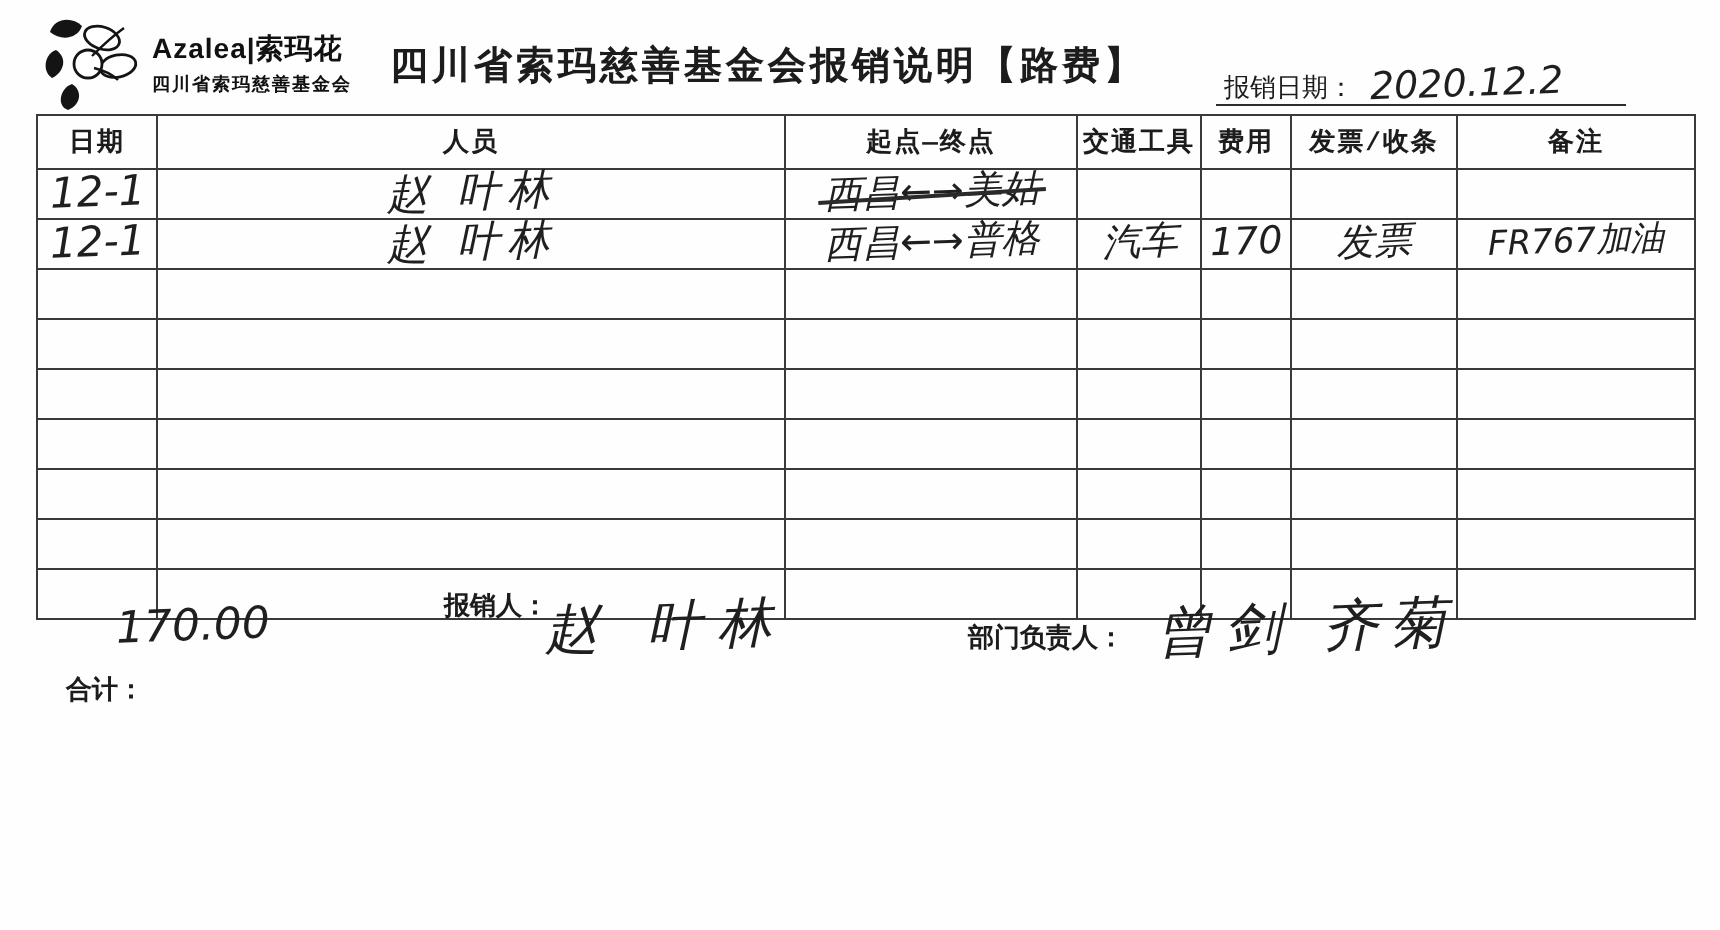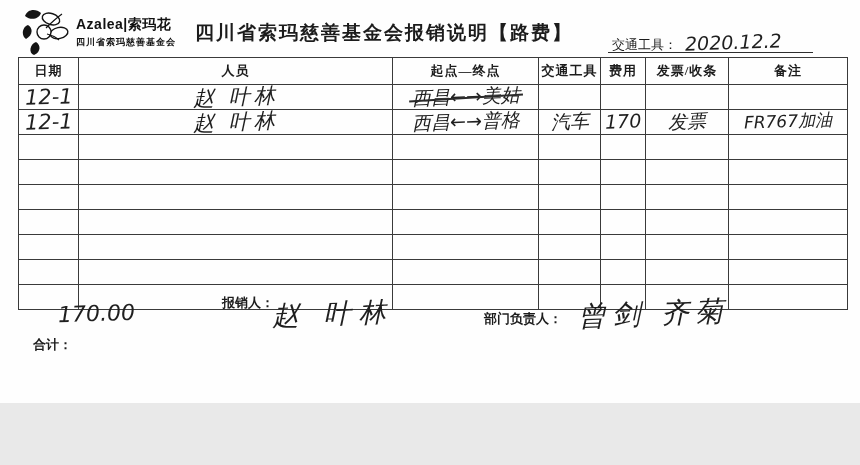--- a/index.html
+++ b/index.html
@@ -1,16 +1,16 @@
 <!DOCTYPE html>
 <html><head>
 <meta charset="utf-8">
 <style>
   html,body{margin:0;padding:0;background:#e9e9e9;}
-  #page{position:relative;width:860px;height:403px;background:#fefefe;overflow:hidden;
+  #page{position:relative;width:860px;height:465px;background:#fefefe;overflow:hidden;
         font-family:"Liberation Serif","DejaVu Serif",serif;color:#1c1c1c;}
   
   #logo{position:absolute;left:22px;top:8px;display:flex;align-items:center;gap:4px;}
   #logo svg{display:block;}
   .logo-text{display:flex;flex-direction:column;justify-content:center;}
   .logo-brand{font-family:"Liberation Sans","DejaVu Sans",sans-serif;font-weight:bold;
               font-size:14px;color:#111;letter-spacing:.5px;}
   .logo-org{font-family:"Liberation Sans","DejaVu Sans",sans-serif;font-weight:bold;
             font-size:9px;color:#111;margin-top:2px;letter-spacing:1px;}
   #title{position:absolute;left:195px;top:20px;width:390px;text-align:left;
@@ -24,21 +24,21 @@
         white-space:nowrap;line-height:1;display:inline-block;}
   .r-1{transform:rotate(-2deg);}
   .r-2{transform:rotate(-3deg);}
   .struck{position:relative;}
   .struck::after{content:"";position:absolute;left:-3px;right:-3px;top:55%;
                  border-top:2px solid #2a2a2a;transform:rotate(-1.5deg);}
   
   #table-wrap{position:absolute;left:18px;top:57px;}
   table{border-collapse:collapse;table-layout:fixed;width:829px;}
   th,td{border:1.5px solid #3a3a3a;padding:0;overflow:visible;}
-  th{height:26px;font-size:13px;font-weight:600;letter-spacing:1px;}
+  th{height:26px;font-size:13px;font-weight:600;letter-spacing:1px;font-family:Liberation Mono, monospace;}
   td{height:24px;text-align:center;vertical-align:middle;}
   .hw-date{font-size:21px;}
   .hw-person{font-size:21px;letter-spacing:4px;}
   .hw-route{font-size:19px;}
   .hw-small{font-size:19px;}
   .hw-note{font-size:17px;}
   
   .f-label{position:absolute;font-size:13px;font-weight:600;}
   #total-label{left:33px;top:308px;margin-top:28px;}
   #total-value{position:absolute;left:58px;top:303px;font-size:22px;}
@@ -66,21 +66,21 @@
     </span>
     <span class="logo-text">
       <span class="logo-brand">Azalea|索玛花</span>
       <span class="logo-org">四川省索玛慈善基金会</span>
     </span>
   </div>
 
   <div id="title">四川省索玛慈善基金会报销说明【路费】</div>
 
   <div id="date-line">
-    <span>交通工具：</span><span class="hand r-1">2020.12.2</span>
+    <span>报销日期：</span><span class="hand r-1">2020.12.2</span>
   </div>
   <div id="date-underline"></div>
 
   <div id="table-wrap">
     <table>
       <colgroup>
         <col style="width:60px">
           <col style="width:314px">
           <col style="width:146px">
         <col style="width:62px">

